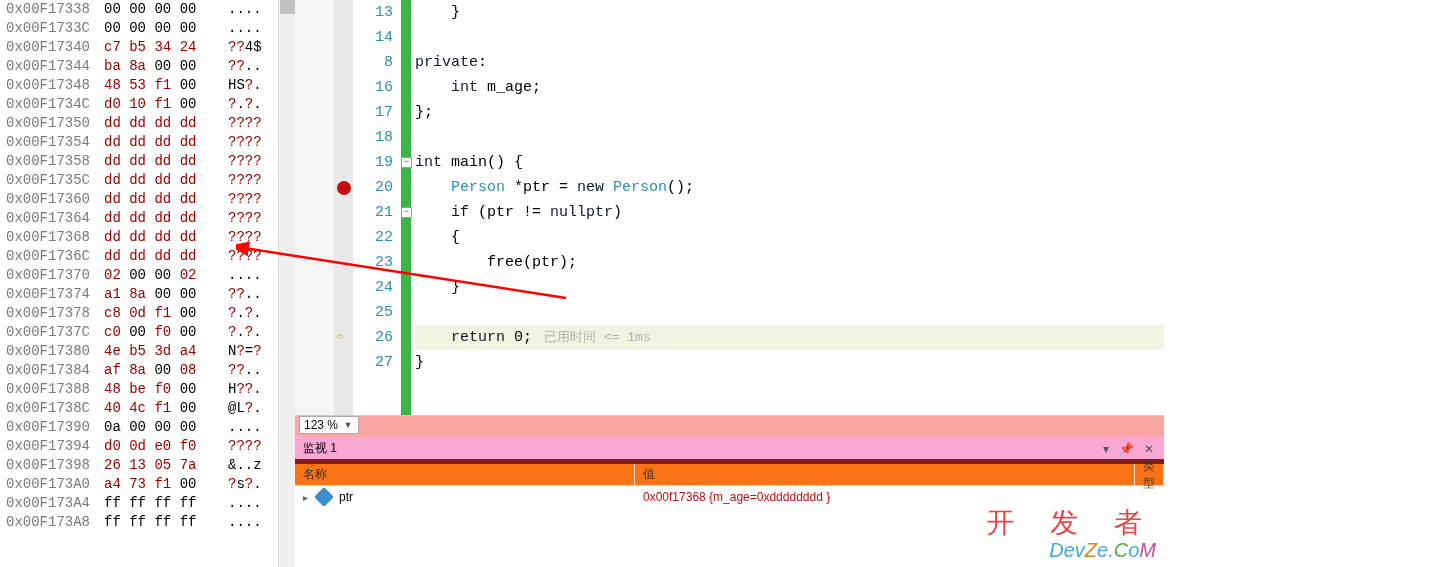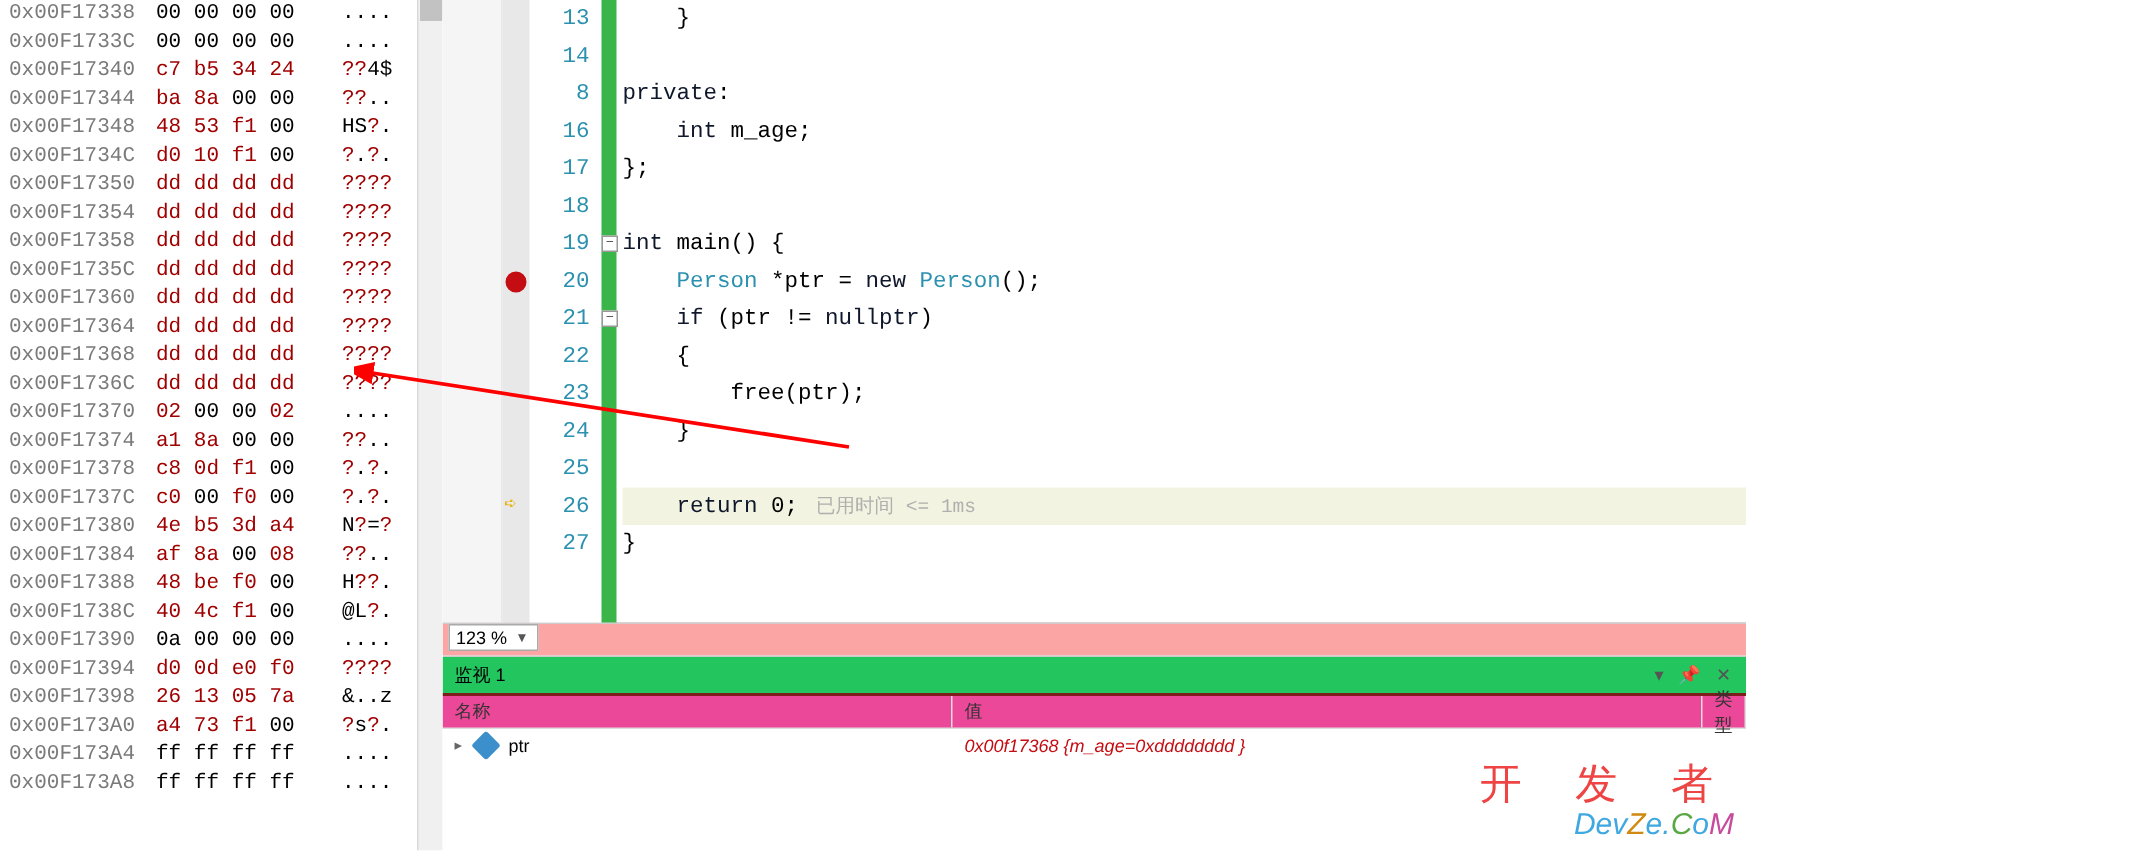--- a/index.html
+++ b/index.html
@@ -32,33 +32,33 @@
   .kw { color:#0f172a; }
   .type { color:#2b91af; }
   .ghost { color:#b0b0b0; font-size:13px; margin-left:12px; }
   .fold { position:absolute; left:-14px; width:11px; height:11px; border:1px solid #999; background:#fff; font-size:9px; line-height:9px; text-align:center; color:#555; top:7px; }
   
   .zoom-bar { height:22px; border-top:1px solid #ccc; display:flex; align-items:flex-start; padding-left:4px; background:#fca5a5; font-family:"Segoe UI",sans-serif; font-size:12px; }
   .zoom-box { width:60px; height:18px; border:1px solid #aaa; background:#fff; padding:0 4px; display:flex; align-items:center; justify-content:space-between; }
   .zoom-dd { width:12px; text-align:center; color:#555; font-size:9px; }
   
   .watch-panel { height:130px; border-top:1px solid #ccc; display:flex; flex-direction:column; font-family:"Microsoft YaHei","Segoe UI",sans-serif; font-size:12px; }
-  .watch-title { height:26px; background:#22c55e; border-bottom:2px solid #7f1d1d; display:flex; align-items:center; padding:0 8px; justify-content:space-between; }
+  .watch-title { height:26px; background:#f9a8d4; border-bottom:5px solid #7f1d1d; display:flex; align-items:center; padding:0 8px; justify-content:space-between; }
   .watch-title-right { display:flex; gap:6px; color:#555; }
   .watch-title-right span { cursor:pointer; padding:0 2px; }
-  .watch-hdr { display:flex; height:22px; background:#ec4899; border-bottom:1px solid #ddd; }
+  .watch-hdr { display:flex; height:22px; background:#f97316; border-bottom:1px solid #ddd; }
   .watch-hdr .col { border-right:1px solid #ddd; padding:0 8px; display:flex; align-items:center; color:#333; }
   .col-name { width:340px; }
   .col-val  { width:500px; }
   .col-type { flex:1; }
   .watch-row { display:flex; height:22px; align-items:center; }
   .watch-row .col { padding:0 8px; display:flex; align-items:center; gap:4px; }
   .twisty { color:#666; font-size:10px; width:10px; }
   .var-ico { width:14px; height:14px; background:#3b8fcb; transform:rotate(45deg); display:inline-block; margin-right:4px; border-radius:2px; }
-  .val-red { color:#c40d12;font-style:italic; }
+  .val-red { color:#c40d12; }
   
   .arrow-svg { position:absolute; left:236px; top:240px; pointer-events:none; }
   
   .wm { position:absolute; right:8px; bottom:6px; font-family:"Segoe UI",sans-serif; text-align:right; line-height:1.1; pointer-events:none; }
   .wm1 { font-size:28px; color:#ef4444; letter-spacing:14px; }
   .wm2 { font-size:20px; color:#3fa8e0; font-style:italic; }
   .wm2 .z { color:#d08a12; }
   .wm2 .c { color:#5aa845; }
   .wm2 .m { color:#c74a9c; }
 </style>

